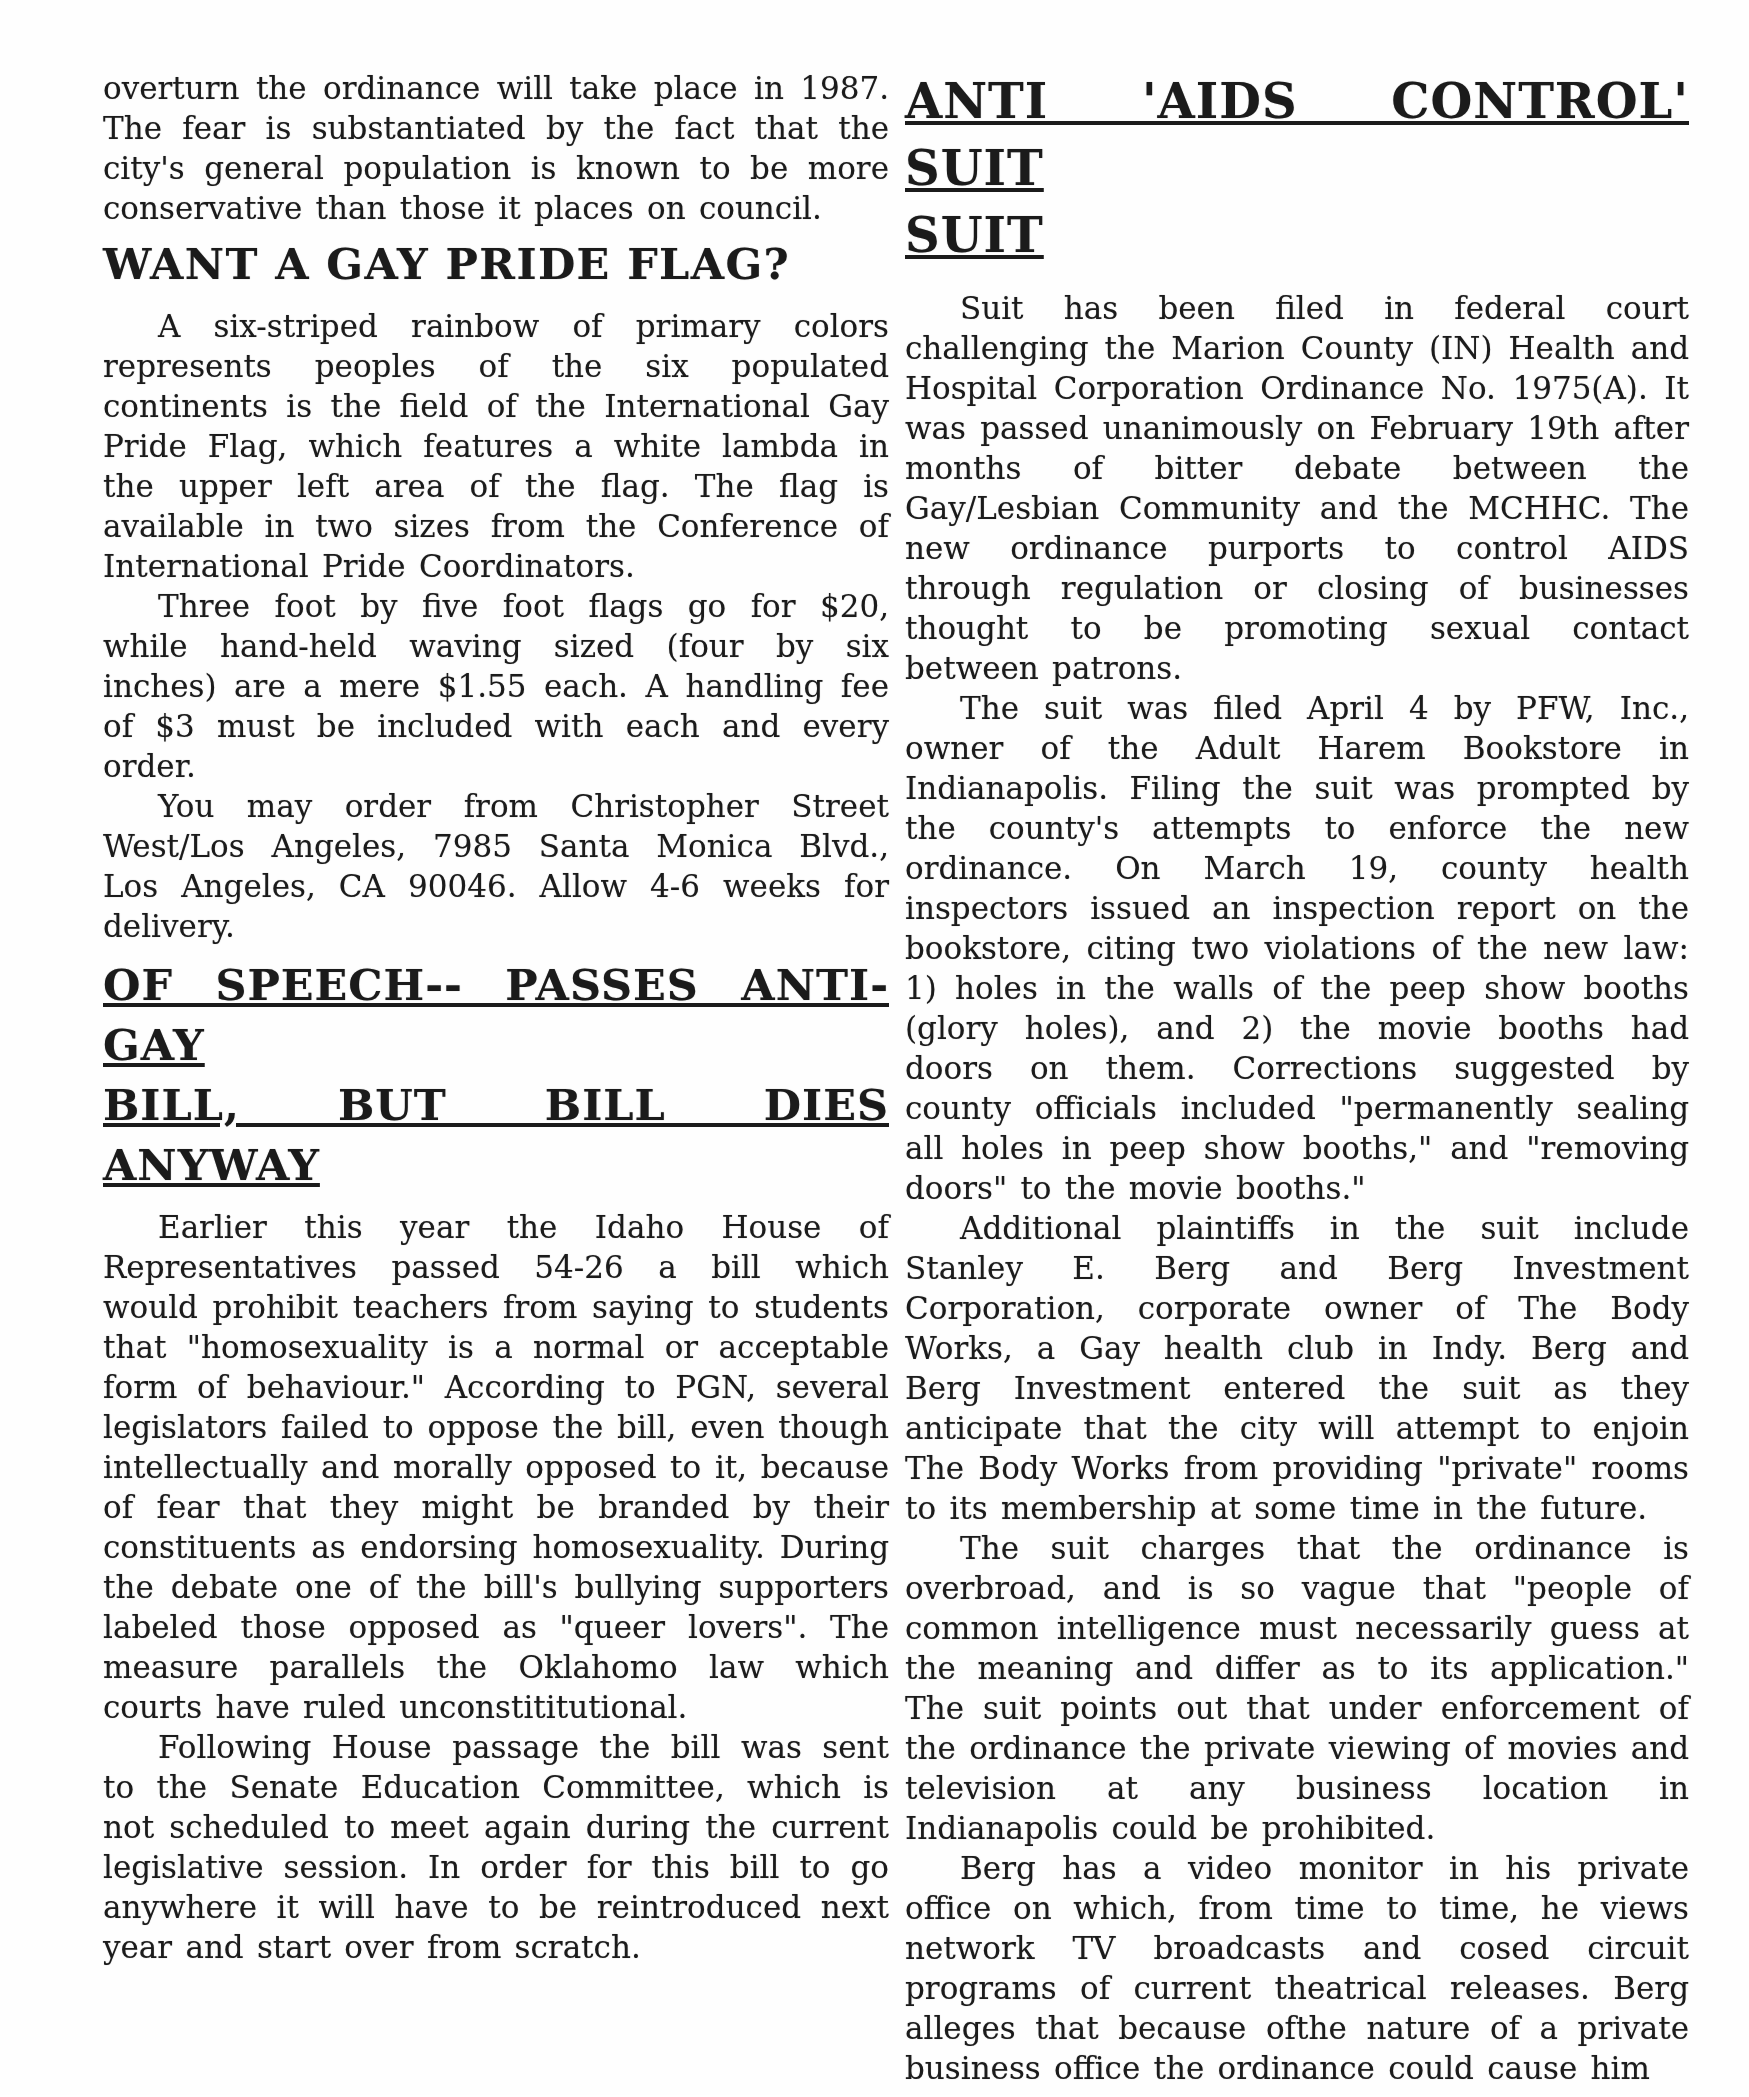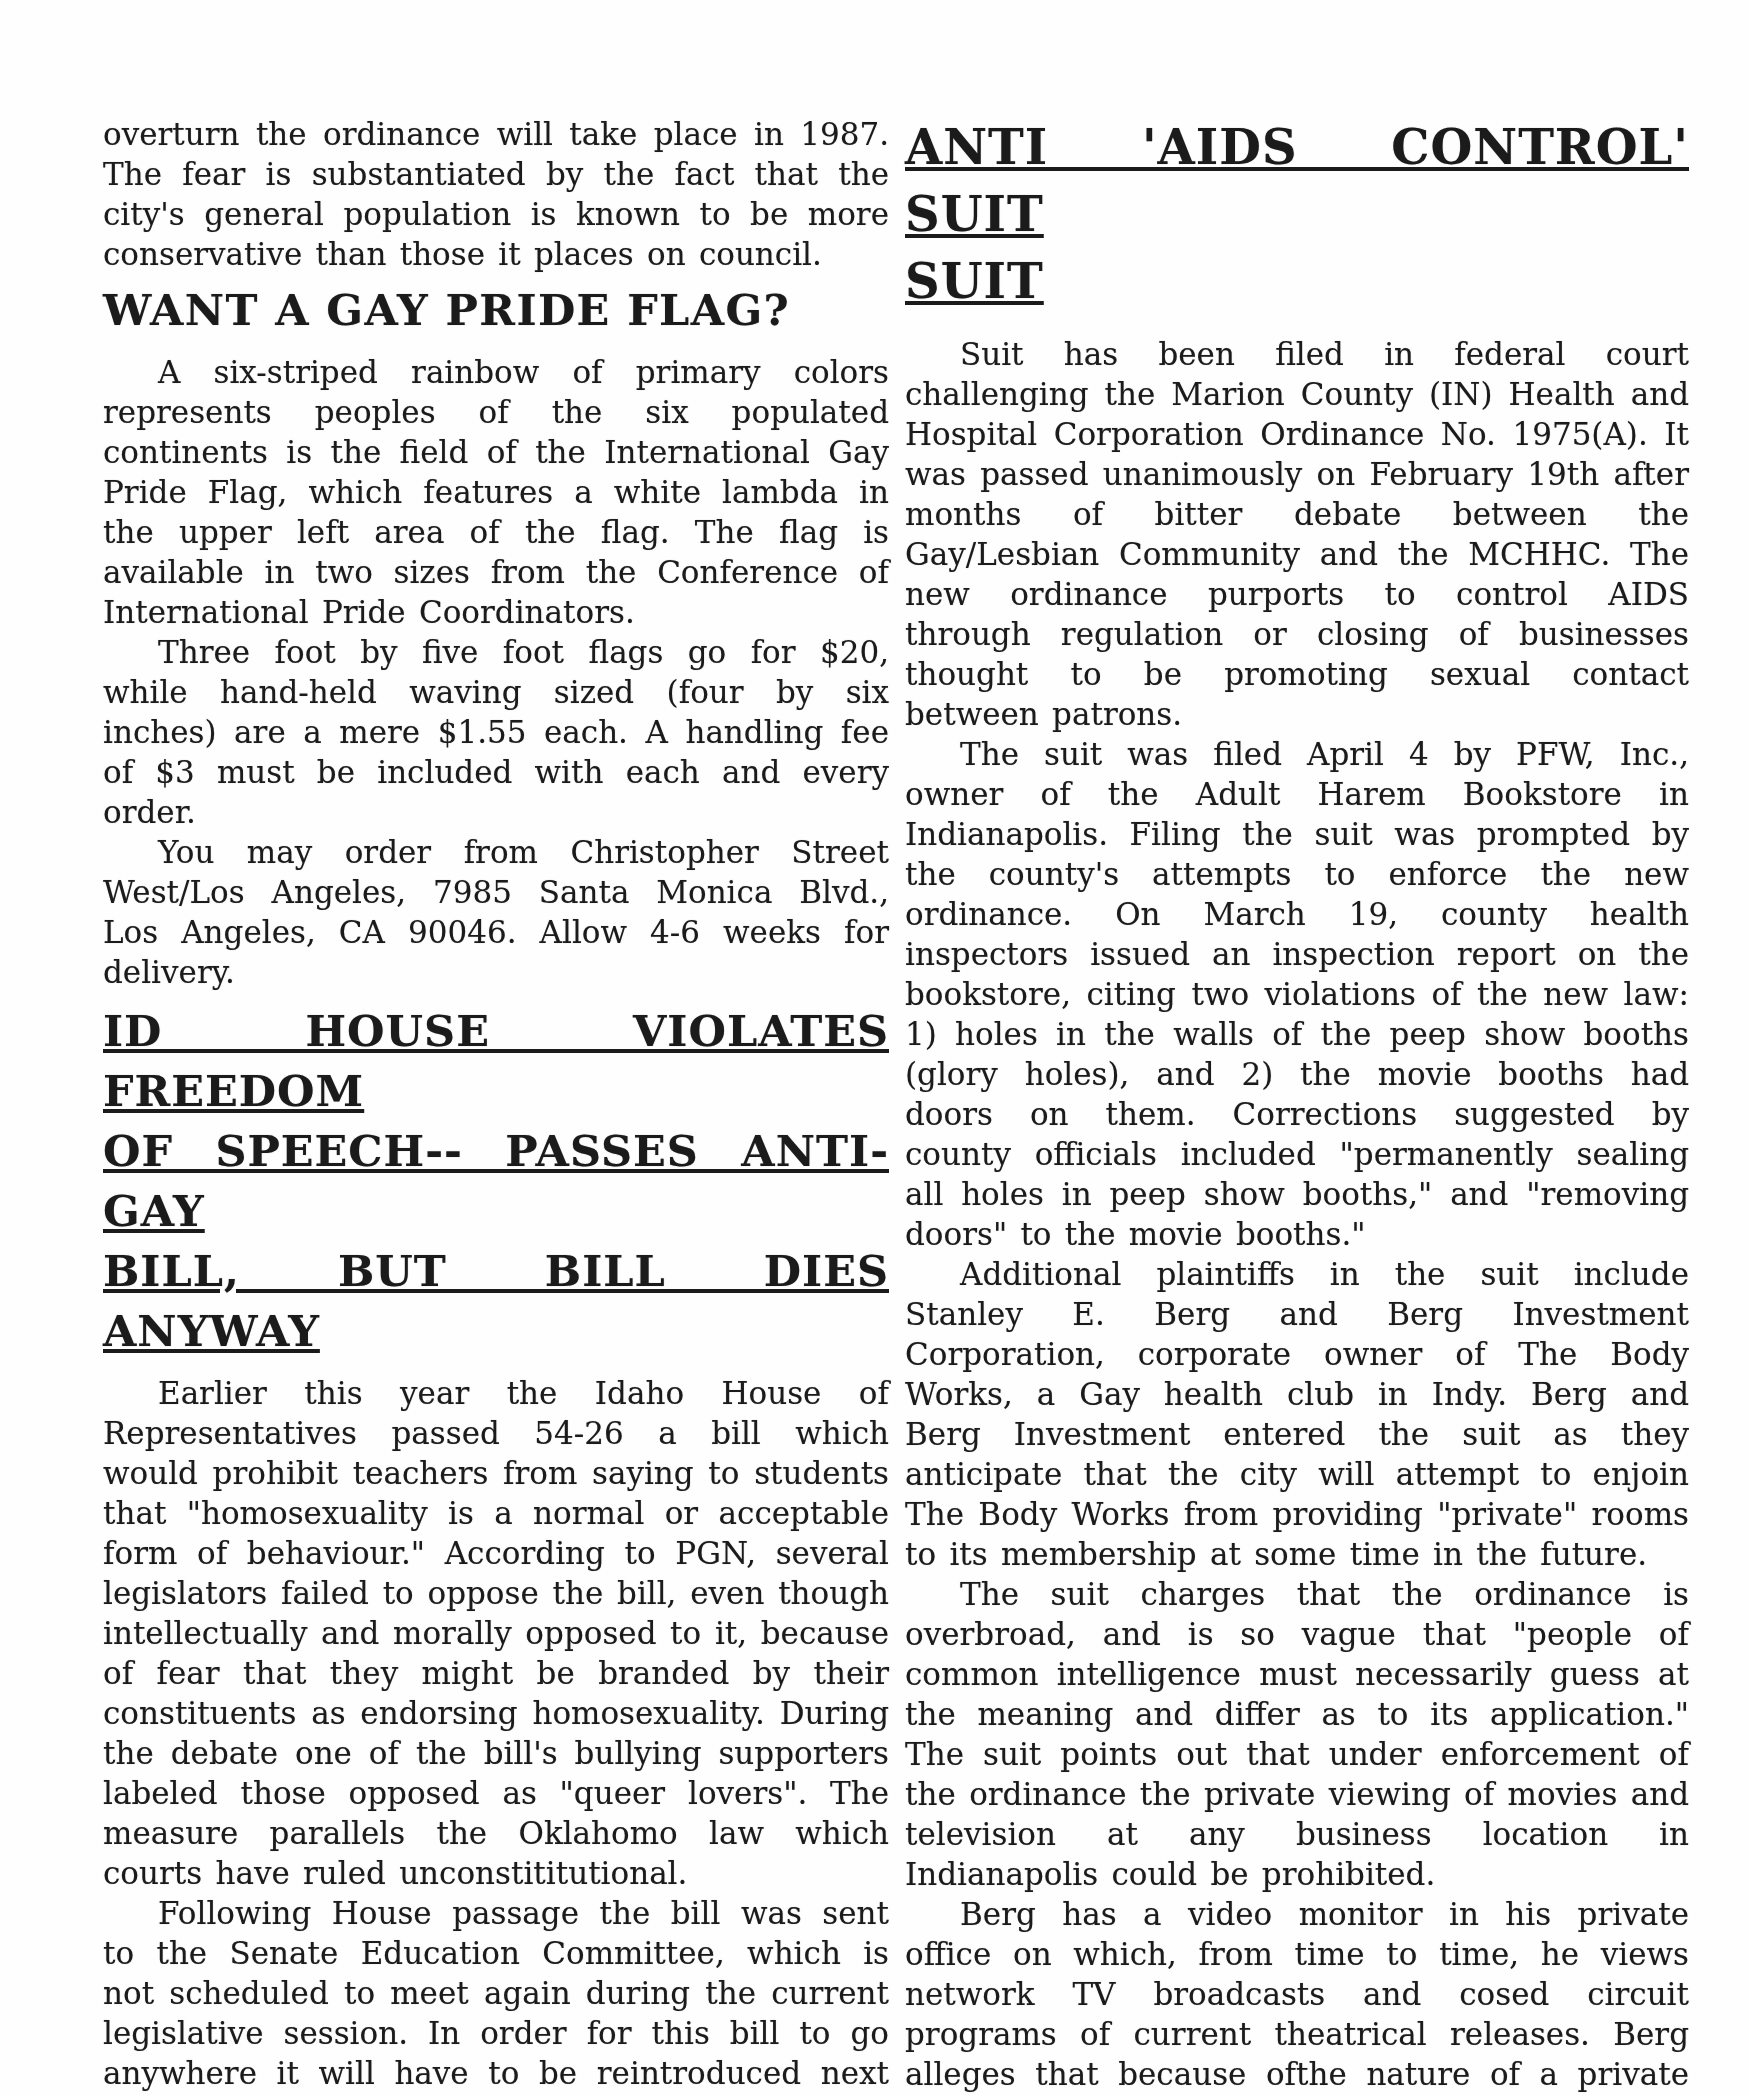--- a/index.html
+++ b/index.html
@@ -4,21 +4,21 @@
 <style>
   html, body { margin: 0; padding: 0; background: #ffffff; }
   .page {
     position: relative;
     width: 1749px;
     height: 2095px;
     background: #fefefe;
     color: #1b1b1b;
     font-family: "DejaVu Serif", "Liberation Serif", serif;
     box-sizing: border-box;
-    padding: 114px 60px 0 103px;
+    padding: 68px 60px 0 103px;
     overflow: hidden;
   }
   .columns { display: flex; gap: 16px; }
   .col { box-sizing: border-box; }
   .col-left  { width: 786px; }
   .col-right { width: 784px; }
 
   p.body {
     margin: 0;
     font-size: 31px;
@@ -67,21 +67,20 @@
 
       <section>
         <h2 class="head-left">WANT A GAY PRIDE FLAG?</h2>
         <p class="body indent">A six-striped rainbow of primary colors represents peoples of the six populated continents is the field of the International Gay Pride Flag, which features a white lambda in the upper left area of the flag. The flag is available in two sizes from the Conference of International Pride Coordinators.</p>
         <p class="body indent">Three foot by five foot flags go for $20, while hand-held waving sized (four by six inches) are a mere $1.55 each. A handling fee of $3 must be included with each and every order.</p>
         <p class="body indent">You may order from Christopher Street West/Los Angeles, 7985 Santa Monica Blvd., Los Angeles, CA 90046. Allow 4-6 weeks for delivery.</p>
       </section>
 
       <section>
         <h2 class="head-justified id-head">
-          <span class="hline">ID HOUSE VIOLATES FREEDOM</span>
           <span class="hline">OF SPEECH-- PASSES ANTI-GAY</span>
           <span class="hline last">BILL, BUT BILL DIES ANYWAY</span>
         </h2>
         <p class="body indent">Earlier this year the Idaho House of Representatives passed 54-26 a bill which would prohibit teachers from saying to students that "homosexuality is a normal or acceptable form of behaviour." According to PGN, several legislators failed to oppose the bill, even though intellectually and morally opposed to it, because of fear that they might be branded by their constituents as endorsing homosexuality. During the debate one of the bill's bullying supporters labeled those opposed as "queer lovers". The measure parallels the Oklahomo law which courts have ruled unconstititutional.</p>
         <p class="body indent">Following House passage the bill was sent to the Senate Education Committee, which is not scheduled to meet again during the current legislative session. In order for this bill to go anywhere it will have to be reintroduced next year and start over from scratch.</p>
 
       </section>
 
     </div>
 

